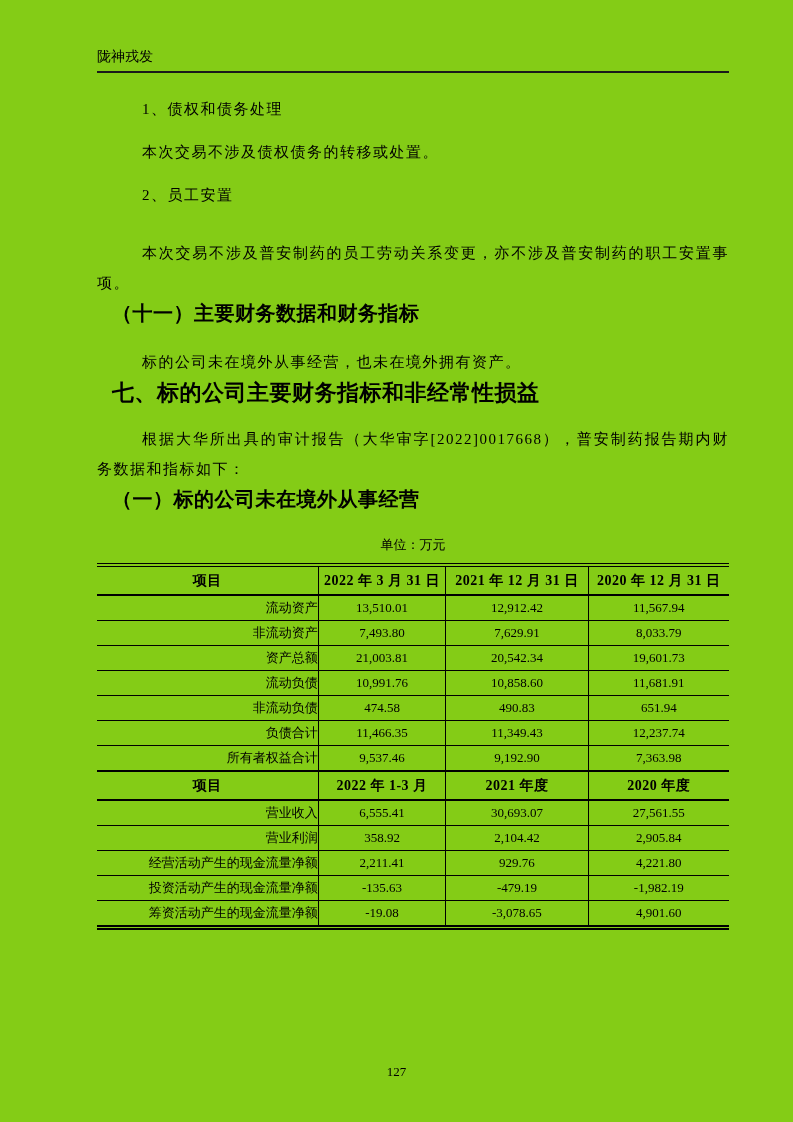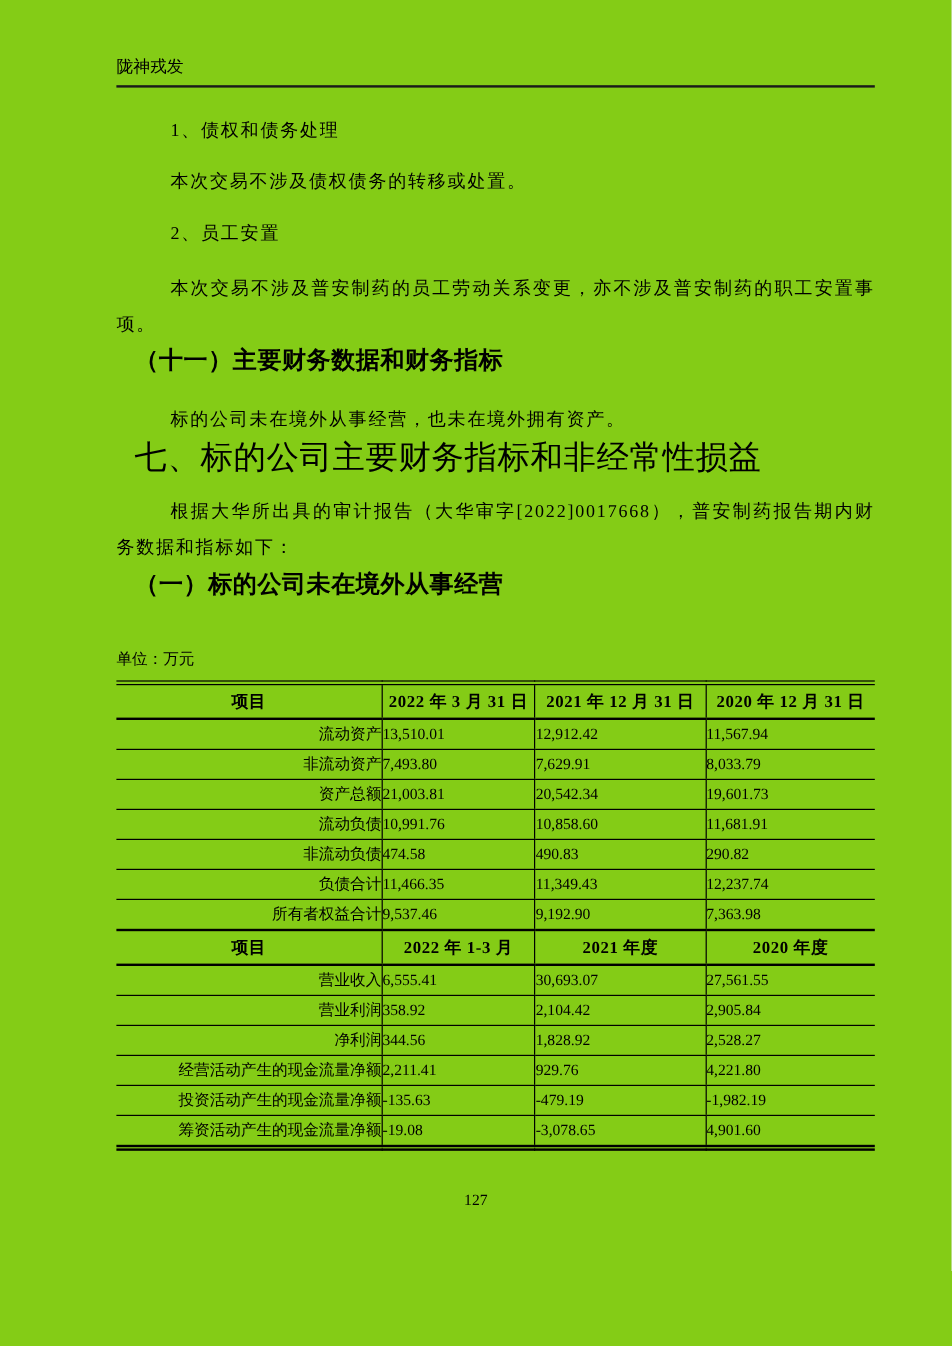--- a/index.html
+++ b/index.html
@@ -33,45 +33,45 @@
     text-indent: 45px;
     letter-spacing: 1.5px;
     margin: 0;
   }
   .mt-21 { margin-top: 21px; }
   .mt-19 { margin-top: 19px; }
   .mt-18 { margin-top: 18px; }
   .mt-15 { margin-top: 15px; }
   .mt-14 { margin-top: 14px; }
   .mt-13 { margin-top: 13px; }
-  .mt-12 { margin-top: 16px; }
+  .mt-12 { margin-top: 28px; }
   .mt-11 { margin-top: 11px; }
   .heading-2 {
     font-family: "Liberation Sans", "DejaVu Sans", sans-serif;
     font-weight: bold;
     font-size: 20px;
     line-height: 30px;
     padding-left: 15px;
     margin: 0;
     letter-spacing: 0.5px;
   }
   .heading-1 {
     font-family: "Liberation Sans", "DejaVu Sans", sans-serif;
-    font-weight: normal;
-    font-size: 27px;
+    font-weight: bold;
+    font-size: 22px;
     line-height: 32px;
     padding-left: 15px;
     margin: 0;
     letter-spacing: 0.5px;
   }
   .unit-note {
     font-size: 13px;
     line-height: 30px;
-    text-align: left;
-    margin: 32px 0 0 0;
+    text-align: center;
+    margin: 16px 0 0 0;
   }
   
   table.fin-table {
     border-collapse: collapse;
     width: 100%;
     table-layout: fixed;
     margin-top: 3px;
     border-top: 4px double #000;
     border-bottom: 5px double #000;
     font-size: 13px;
@@ -89,26 +89,26 @@
   table.fin-table td {
     height: 24px;
     padding: 0;
     border-bottom: 1px solid #000;
     overflow: hidden;
     white-space: nowrap;
   }
   table.fin-table td + td,
   table.fin-table th + th { border-left: 1px solid #000; }
   td.label-cell { text-align: right; padding-left: 5px; }
-  td.value-cell { text-align: left; padding-right: 9px; margin-left: 24px; }
+  td.value-cell { text-align: center; padding-right: 9px; margin-left: 24px; }
   
   .page-footer {
     position: absolute;
     left: 0; right: 0;
-    top: 992px;
+    top: 1064px;
     text-align: center;
     font-size: 13px;
   }
 </style>
 </head>
 <body>
 
 <div class="page">
 
   <div class="doc-header">
@@ -167,21 +167,21 @@
         <tr>
           <td class="label-cell">流动负债</td>
           <td class="value-cell">10,991.76</td>
           <td class="value-cell">10,858.60</td>
           <td class="value-cell">11,681.91</td>
         </tr>
         <tr>
           <td class="label-cell">非流动负债</td>
           <td class="value-cell">474.58</td>
           <td class="value-cell">490.83</td>
-          <td class="value-cell">290.82</td>
+          <td class="value-cell">651.94</td>
         </tr>
         <tr>
           <td class="label-cell">负债合计</td>
           <td class="value-cell">11,466.35</td>
           <td class="value-cell">11,349.43</td>
           <td class="value-cell">12,237.74</td>
         </tr>
         <tr>
           <td class="label-cell">所有者权益合计</td>
           <td class="value-cell">9,537.46</td>
@@ -204,26 +204,20 @@
           <td class="value-cell">30,693.07</td>
           <td class="value-cell">27,561.55</td>
         </tr>
         <tr>
           <td class="label-cell">营业利润</td>
           <td class="value-cell">358.92</td>
           <td class="value-cell">2,104.42</td>
           <td class="value-cell">2,905.84</td>
         </tr>
         <tr>
-          <td class="label-cell">净利润</td>
-          <td class="value-cell">344.56</td>
-          <td class="value-cell">1,828.92</td>
-          <td class="value-cell">2,528.27</td>
-        </tr>
-        <tr>
           <td class="label-cell">经营活动产生的现金流量净额</td>
           <td class="value-cell">2,211.41</td>
           <td class="value-cell">929.76</td>
           <td class="value-cell">4,221.80</td>
         </tr>
         <tr>
           <td class="label-cell">投资活动产生的现金流量净额</td>
           <td class="value-cell">-135.63</td>
           <td class="value-cell">-479.19</td>
           <td class="value-cell">-1,982.19</td>

